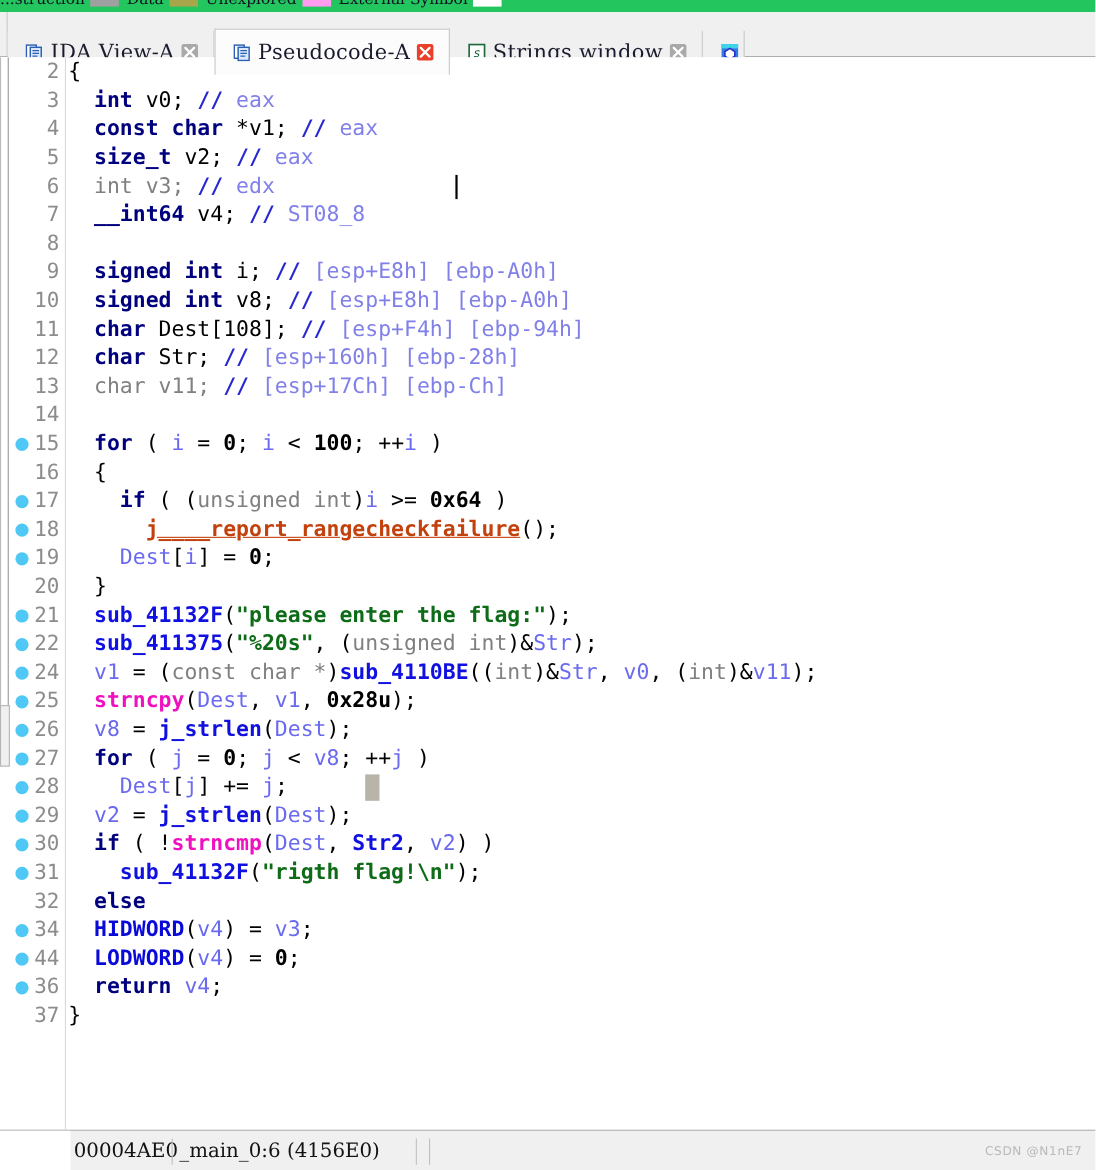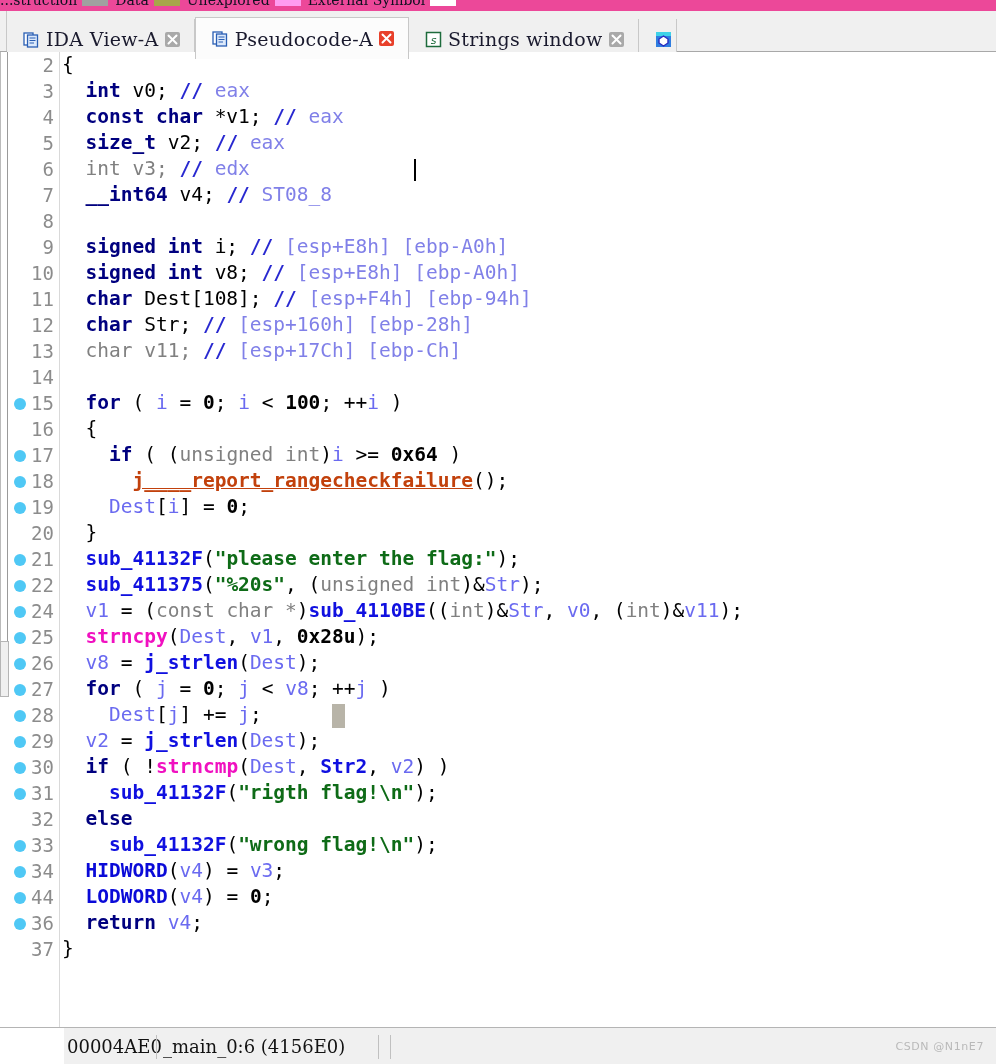--- a/index.html
+++ b/index.html
@@ -17,21 +17,21 @@
     width: 996px;
     height: 1064px;
     background: #ffffff;
   }
 
   
   .nav-legend {
     position: absolute;
     left: 0; top: 0;
     width: 996px; height: 11px;
-    background: #ec4899;
+    background: #22c55e;
     overflow: hidden;
     padding-left: 12px;
   }
   .nav-legend-inner {
     position: absolute;
     left: 0; top: -11px;
     height: 22px;
     display: flex;
     align-items: center;
     gap: 7px;
@@ -63,24 +63,24 @@
   }
   .tabbar-leftedge {
     position: absolute;
     left: 0; top: 0;
     width: 7px; height: 40px;
     background: #f0f0f0;
     border-right: 1px solid #c8c8c8;
   }
   .tabs {
     position: absolute;
-    left: 7px; top: 7px;
+    left: 7px; top: 16px;
     height: 41px;
     display: flex;
-    align-items: flex-end;
+    align-items: center;
   }
   .tab {
     display: flex;
     align-items: center;
     gap: 6px;
     padding: 0 14px 0 16px;
     height: 40px;
     background: #f0f0f0;
     border-right: 1px solid #c8c8c8;
     cursor: pointer;
@@ -379,21 +379,20 @@
         <div class="code-line"><span class="bp-dot" style="background: rgb(79, 200, 245);"></span><span class="lineno">22</span><span class="code-text"><span class="t-plain">  </span><span class="t-fn">sub_411375</span><span class="t-plain">(</span><span class="t-str">"%20s"</span><span class="t-plain">, (</span><span class="t-dim">unsigned int</span><span class="t-plain">)&amp;</span><span class="t-var">Str</span><span class="t-plain">);</span></span></div>
         <div class="code-line"><span class="bp-dot" style="background: rgb(79, 200, 245);"></span><span class="lineno">24</span><span class="code-text"><span class="t-plain">  </span><span class="t-var">v1</span><span class="t-plain"> = (</span><span class="t-dim">const char *</span><span class="t-plain">)</span><span class="t-fn">sub_4110BE</span><span class="t-plain">((</span><span class="t-dim">int</span><span class="t-plain">)&amp;</span><span class="t-var">Str</span><span class="t-plain">, </span><span class="t-var">v0</span><span class="t-plain">, (</span><span class="t-dim">int</span><span class="t-plain">)&amp;</span><span class="t-var">v11</span><span class="t-plain">);</span></span></div>
         <div class="code-line"><span class="bp-dot" style="background: rgb(79, 200, 245);"></span><span class="lineno">25</span><span class="code-text"><span class="t-plain">  </span><span class="t-lib">strncpy</span><span class="t-plain">(</span><span class="t-var">Dest</span><span class="t-plain">, </span><span class="t-var">v1</span><span class="t-plain">, </span><span class="t-num">0x28u</span><span class="t-plain">);</span></span></div>
         <div class="code-line"><span class="bp-dot" style="background: rgb(79, 200, 245);"></span><span class="lineno">26</span><span class="code-text"><span class="t-plain">  </span><span class="t-var">v8</span><span class="t-plain"> = </span><span class="t-fn">j_strlen</span><span class="t-plain">(</span><span class="t-var">Dest</span><span class="t-plain">);</span></span></div>
         <div class="code-line"><span class="bp-dot" style="background: rgb(79, 200, 245);"></span><span class="lineno">27</span><span class="code-text"><span class="t-kw">  for </span><span class="t-plain">( </span><span class="t-var">j</span><span class="t-plain"> = </span><span class="t-num">0</span><span class="t-plain">; </span><span class="t-var">j</span><span class="t-plain"> &lt; </span><span class="t-var">v8</span><span class="t-plain">; ++</span><span class="t-var">j</span><span class="t-plain"> )</span></span></div>
         <div class="code-line"><span class="bp-dot" style="background: rgb(79, 200, 245);"></span><span class="lineno">28</span><span class="code-text"><span class="t-plain">    </span><span class="t-var">Dest</span><span class="t-plain">[</span><span class="t-var">j</span><span class="t-plain">] += </span><span class="t-var">j</span><span class="t-plain">;</span></span><span class="selblock" style="left: 331.56px; background: rgb(184, 180, 168);"></span></div>
         <div class="code-line"><span class="bp-dot" style="background: rgb(79, 200, 245);"></span><span class="lineno">29</span><span class="code-text"><span class="t-plain">  </span><span class="t-var">v2</span><span class="t-plain"> = </span><span class="t-fn">j_strlen</span><span class="t-plain">(</span><span class="t-var">Dest</span><span class="t-plain">);</span></span></div>
         <div class="code-line"><span class="bp-dot" style="background: rgb(79, 200, 245);"></span><span class="lineno">30</span><span class="code-text"><span class="t-kw">  if </span><span class="t-plain">( !</span><span class="t-lib">strncmp</span><span class="t-plain">(</span><span class="t-var">Dest</span><span class="t-plain">, </span><span class="t-fn">Str2</span><span class="t-plain">, </span><span class="t-var">v2</span><span class="t-plain">) )</span></span></div>
         <div class="code-line"><span class="bp-dot" style="background: rgb(79, 200, 245);"></span><span class="lineno">31</span><span class="code-text"><span class="t-plain">    </span><span class="t-fn">sub_41132F</span><span class="t-plain">(</span><span class="t-str">"rigth flag!\n"</span><span class="t-plain">);</span></span></div>
         <div class="code-line"><span class="lineno">32</span><span class="code-text"><span class="t-kw">  else</span></span></div>
-        <div class="code-line"><span class="bp-dot" style="background: rgb(79, 200, 245);"></span><span class="lineno">33</span><span class="code-text"><span class="t-plain">    </span><span class="t-fn">sub_41132F</span><span class="t-plain">(</span><span class="t-str">"wrong flag!\n"</span><span class="t-plain">);</span></span></div>
         <div class="code-line"><span class="bp-dot" style="background: rgb(79, 200, 245);"></span><span class="lineno">34</span><span class="code-text"><span class="t-plain">  </span><span class="t-macro">HIDWORD</span><span class="t-plain">(</span><span class="t-var">v4</span><span class="t-plain">) = </span><span class="t-var">v3</span><span class="t-plain">;</span></span></div>
         <div class="code-line"><span class="bp-dot" style="background: rgb(79, 200, 245);"></span><span class="lineno">44</span><span class="code-text"><span class="t-plain">  </span><span class="t-macro">LODWORD</span><span class="t-plain">(</span><span class="t-var">v4</span><span class="t-plain">) = </span><span class="t-num">0</span><span class="t-plain">;</span></span></div>
         <div class="code-line"><span class="bp-dot" style="background: rgb(79, 200, 245);"></span><span class="lineno">36</span><span class="code-text"><span class="t-kw">  return </span><span class="t-var">v4</span><span class="t-plain">;</span></span></div>
         <div class="code-line"><span class="lineno">37</span><span class="code-text"><span class="t-plain">}</span></span></div>
       </div>
   </div>
 
   <div class="statusbar">
     <div class="status-left-pad"></div>
     <div class="status-cell" style="left:64px;">00004AE0</div>

